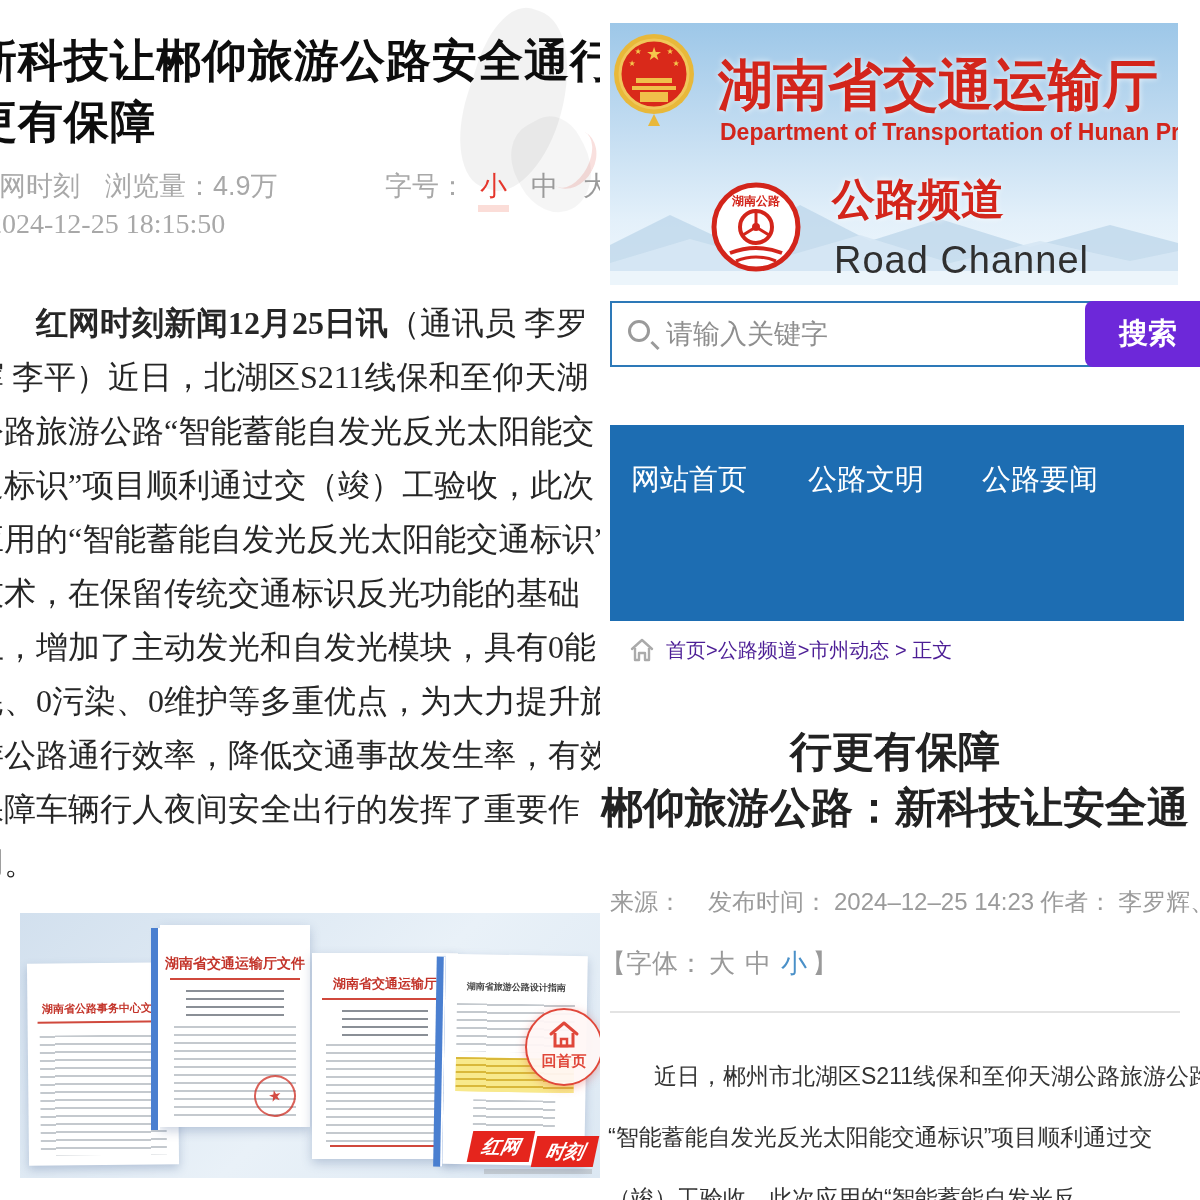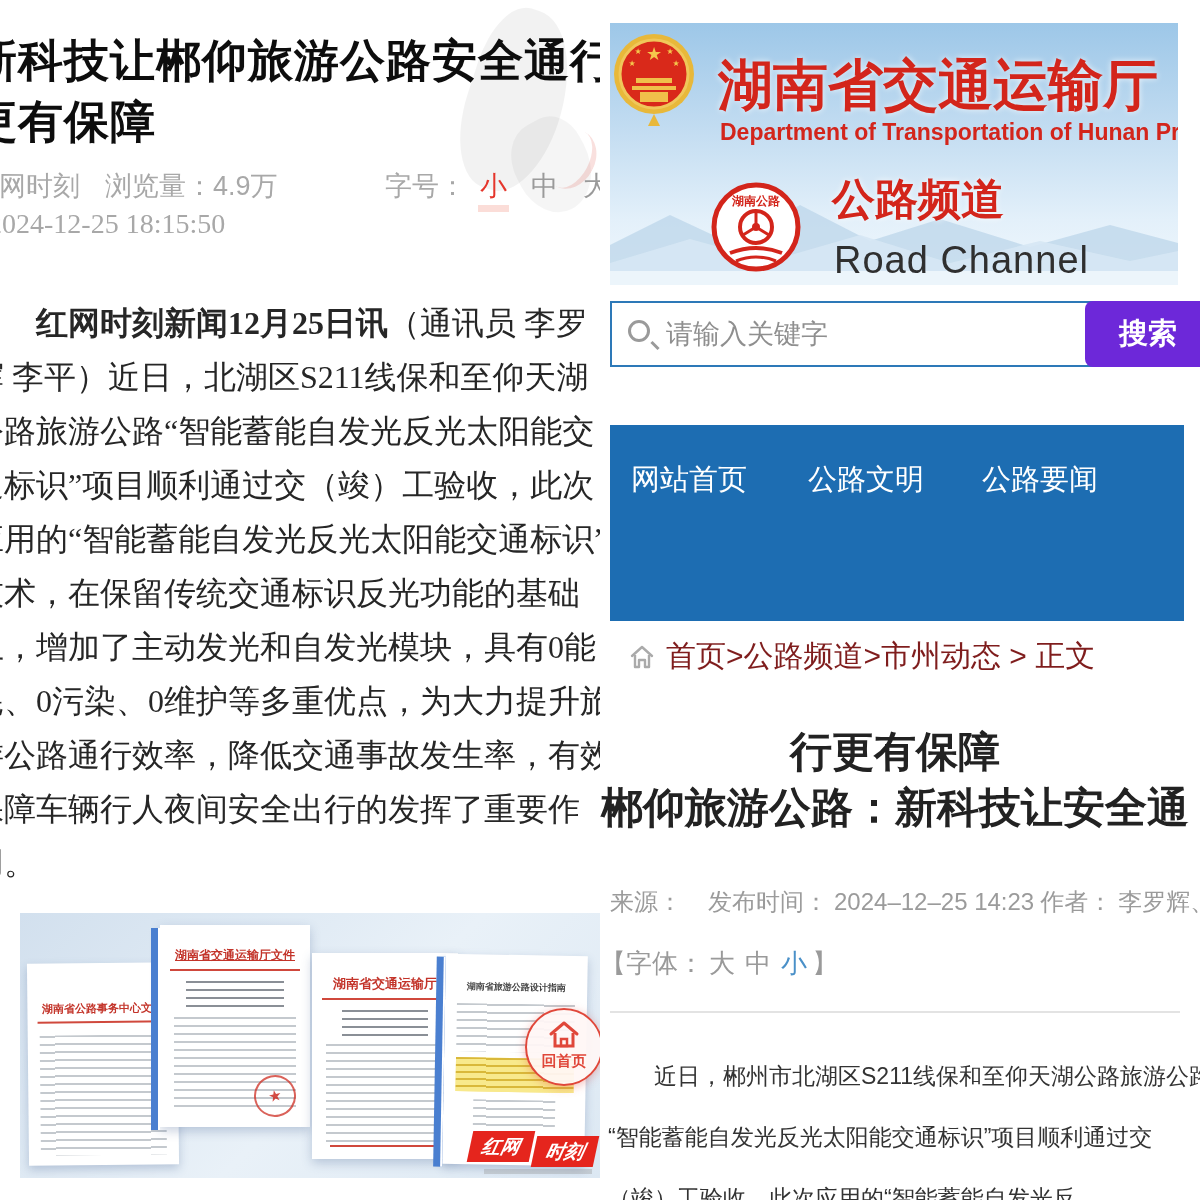--- a/index.html
+++ b/index.html
@@ -101,21 +101,21 @@
   .search-btn { position:absolute; right:-2px; top:-2px; width:126px; height:66px; background:#6d28d9;
                 border:none; border-radius:8px; color:#fff; font-size:29px; font-weight:700;
                 font-family:"Liberation Sans", sans-serif; cursor:pointer; }
 
   .nav { position:absolute; left:10px; top:425px; width:574px; height:196px; background:#1d6db2;
          display:grid; grid-template-columns:177px 174px 1fr; grid-template-rows:90px 90px;
          padding:10px 0 0 21px; }
   .nav-item { color:#fff; font-size:29px; display:flex; align-items:center; cursor:pointer; }
 
   .breadcrumb { position:absolute; left:28px; top:636px; display:flex; align-items:center;
-                color:#7f1d1d; font-size:30px; }
+                color:#4c1d95; font-size:20px; }
   .breadcrumb svg { margin-right:10px; }
 
   .rp-title { position:absolute; left:0px; top:724px; width:590px; text-align:center;
               font-size:42px; line-height:56px; font-weight:700; color:#222; }
   .rp-meta { position:absolute; left:10px; top:886px; width:585px; font-size:24px; color:#9b9b9b; white-space:nowrap; }
   .rp-meta span { margin-right:6px; }
   .rp-meta .gap { margin-right:26px; }
   .rp-fontsel { position:absolute; left:0; top:946px; width:590px; font-size:26px; color:#9a9a9a; }
   .rp-fontsel .sz { margin:0 5px; }
   .rp-fontsel .sz-small { color:#4a90c8; }
@@ -167,21 +167,21 @@
     </div>
 
     <figure class="lp-image">
       <div class="doc doc1">
         <div class="doc-title" style="font-size:11px; padding-top:38px;">湖南省公路事务中心文件</div>
         <div class="doc-red-line"></div>
         <div class="doc-text" style="margin:12px 12px 0 12px; height:120px;"></div>
       </div>
       <div class="doc doc2">
         <div class="spine"></div>
-        <div class="doc-title" style="font-size:12px; padding-top:22px;text-decoration:underline;">湖南省交通运输厅文件</div>
+        <div class="doc-title" style="font-size:14px; padding-top:30px;">湖南省交通运输厅文件</div>
         <div class="doc-red-line"></div>
         <div class="doc-text dark" style="margin:10px 26px 0 26px; height:28px;"></div>
         <div class="doc-text" style="margin:8px 14px 0 14px; height:90px;"></div>
         <div class="stamp">★</div>
       </div>
       <div class="doc doc3">
         <div class="doc-title" style="font-size:13px; padding-top:22px;">湖南省交通运输厅</div>
         <div class="doc-red-line"></div>
         <div class="doc-text dark" style="margin:10px 30px 0 30px; height:26px;"></div>
         <div class="doc-text" style="margin:8px 14px 0 14px; height:100px;"></div>

